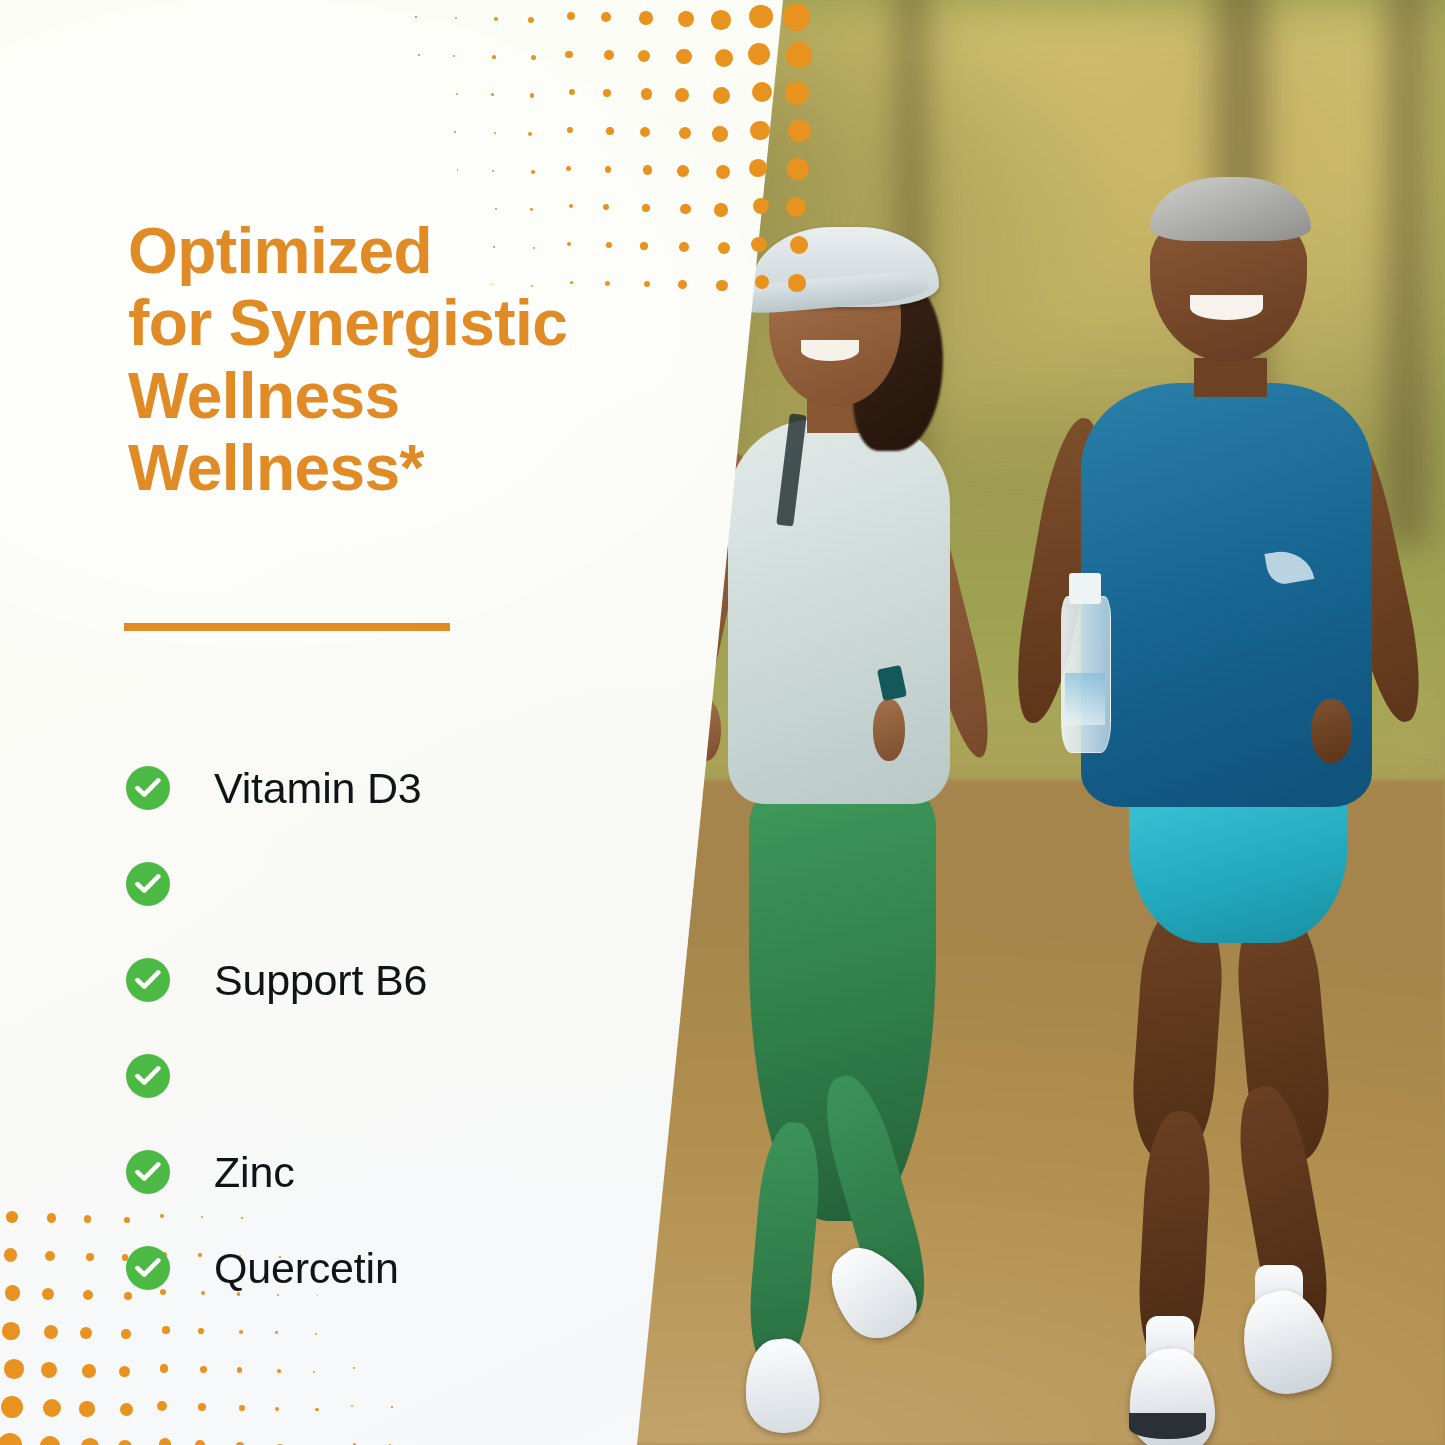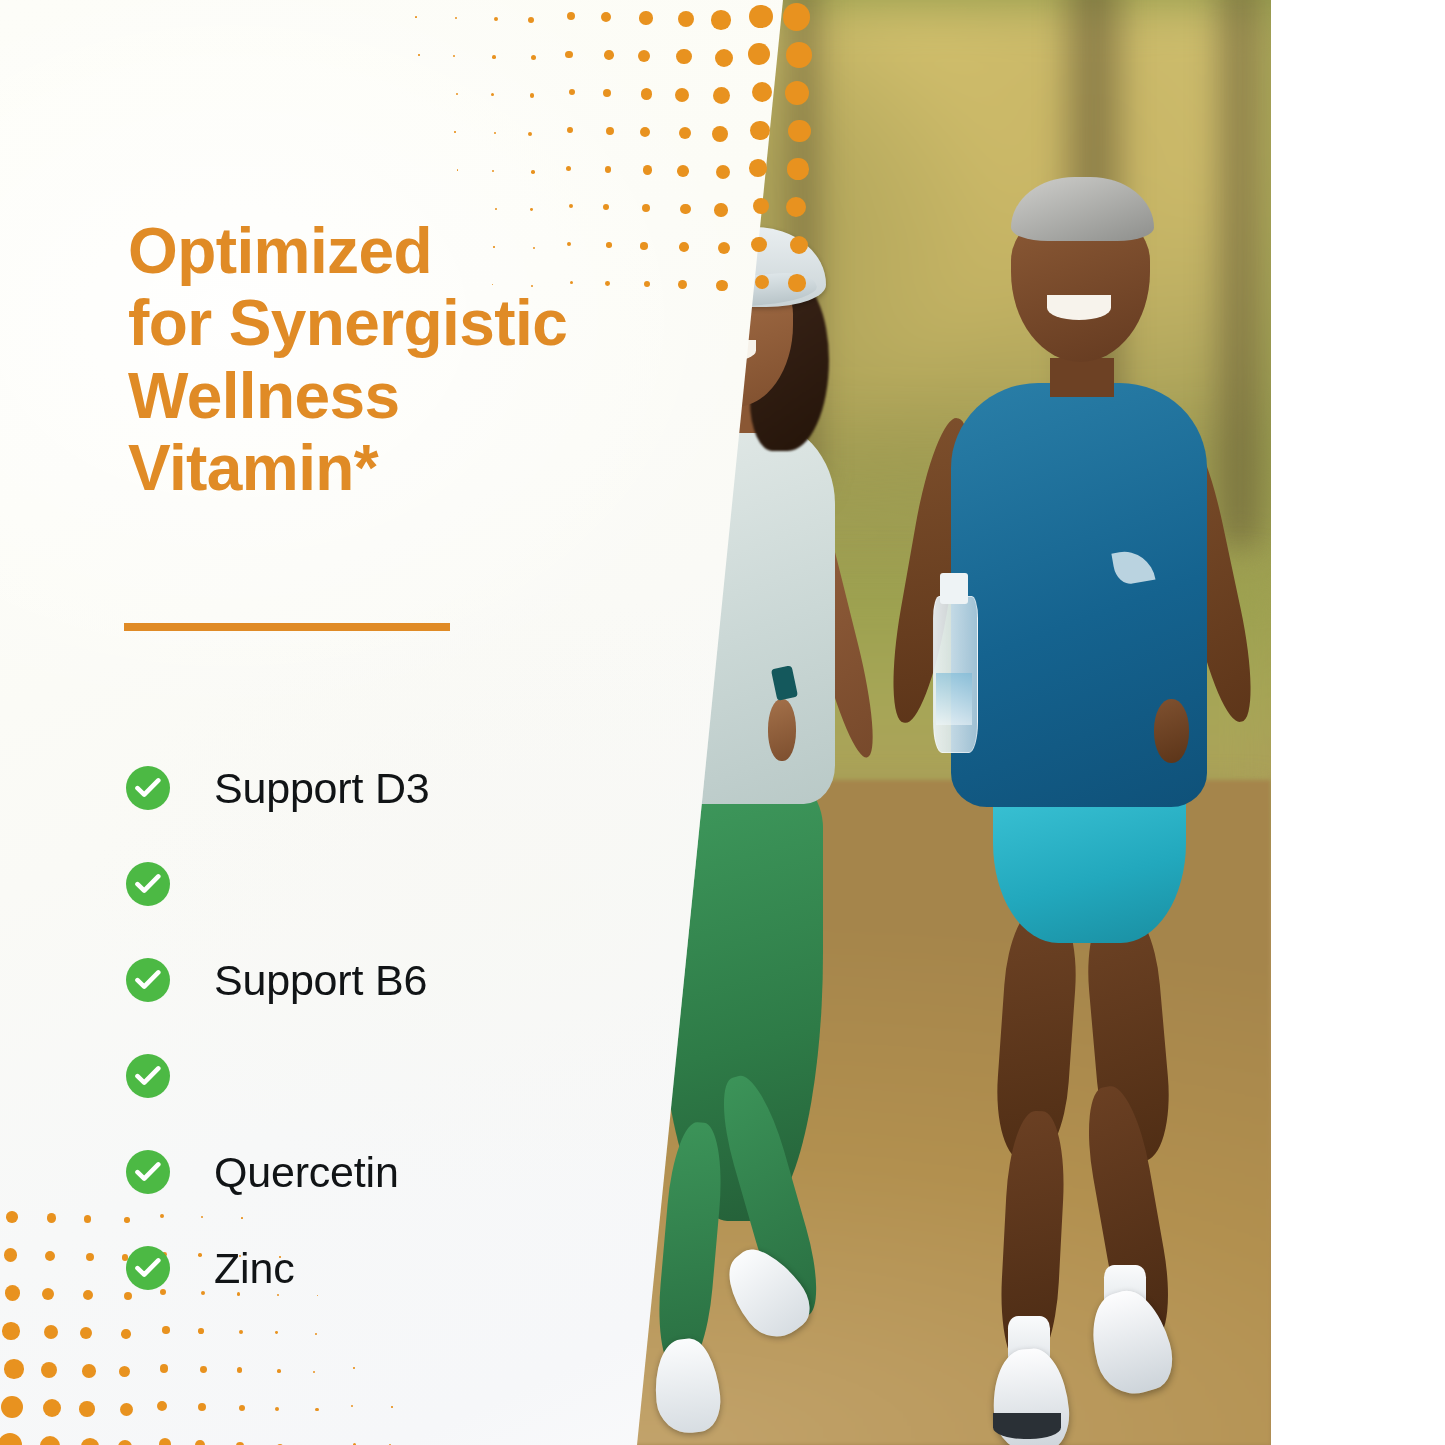--- a/index.html
+++ b/index.html
@@ -2,21 +2,21 @@
 <html><head>
 <meta charset="utf-8">
 <style>
   html,body{margin:0;padding:0;}
   body{
     width:1445px;height:1445px;overflow:hidden;
     font-family:"Liberation Sans", sans-serif;
     background:#ffffff;
   }
   #stage{
-    position:relative;width:1271px;height:1445px;overflow:hidden;
+    position:relative;width:1445px;height:1445px;overflow:hidden;
   }
 
   
   .photo-panel{
     position:absolute;inset:0;
     background:
       
       linear-gradient(to bottom,
         rgba(0,0,0,0) 0%, rgba(0,0,0,0) 56%,
         #b99a62 62%, #b08f57 78%, #a98750 100%),
@@ -493,33 +493,33 @@
       <span class="dot" style="background: rgb(232, 146, 31); height: 7.73px; width: 7.73px; left: 262.13px; top: 224.13px;"></span>
       <span class="dot" style="background: rgb(232, 146, 31); height: 5.9px; width: 5.9px; left: 302.85px; top: 225.95px;"></span>
       <span class="dot" style="background: rgb(232, 146, 31); height: 3px; width: 3px; left: 379.4px; top: 224.7px;"></span>
       <span class="dot" style="background: rgb(232, 146, 31); height: 1.93px; width: 1.93px; left: 415.23px; top: 226.13px;"></span>
     </div>
 
   <h1 class="headline">
     <span class="ln">Optimized</span>
     <span class="ln">for Synergistic</span>
     <span class="ln">Wellness</span>
-    <span class="ln">Vitamin*</span>
+    <span class="ln">Wellness*</span>
   </h1>
 
   <div class="divider"></div>
 
   <ul class="checklist" id="checklist" style="list-style:none;margin:0;padding:0;">
       <li class="check-item">
         <span class="check-circle" style="background: rgb(76, 185, 68);">
           <svg width="26" height="22" viewBox="0 0 26 22">
             <path d="M2.5 11.2 L9.2 17.6 L23.3 3.4" fill="none" stroke="#ffffff" stroke-width="4.6" stroke-linecap="round" stroke-linejoin="round"></path>
           </svg>
         </span>
-        <span class="check-label">Support D3</span>
+        <span class="check-label">Vitamin D3</span>
       </li>
       <li class="check-item">
         <span class="check-circle" style="background: rgb(76, 185, 68);">
           <svg width="26" height="22" viewBox="0 0 26 22">
             <path d="M2.5 11.2 L9.2 17.6 L23.3 3.4" fill="none" stroke="#ffffff" stroke-width="4.6" stroke-linecap="round" stroke-linejoin="round"></path>
           </svg>
         </span>
       </li>
       <li class="check-item">
         <span class="check-circle" style="background: rgb(76, 185, 68);">
@@ -535,25 +535,25 @@
             <path d="M2.5 11.2 L9.2 17.6 L23.3 3.4" fill="none" stroke="#ffffff" stroke-width="4.6" stroke-linecap="round" stroke-linejoin="round"></path>
           </svg>
         </span>
       </li>
       <li class="check-item">
         <span class="check-circle" style="background: rgb(76, 185, 68);">
           <svg width="26" height="22" viewBox="0 0 26 22">
             <path d="M2.5 11.2 L9.2 17.6 L23.3 3.4" fill="none" stroke="#ffffff" stroke-width="4.6" stroke-linecap="round" stroke-linejoin="round"></path>
           </svg>
         </span>
-        <span class="check-label">Quercetin</span>
+        <span class="check-label">Zinc</span>
       </li>
       <li class="check-item">
         <span class="check-circle" style="background: rgb(76, 185, 68);">
           <svg width="26" height="22" viewBox="0 0 26 22">
             <path d="M2.5 11.2 L9.2 17.6 L23.3 3.4" fill="none" stroke="#ffffff" stroke-width="4.6" stroke-linecap="round" stroke-linejoin="round"></path>
           </svg>
         </span>
-        <span class="check-label">Zinc</span>
+        <span class="check-label">Quercetin</span>
       </li>
     </ul>
 
 </div>
 
 </body></html>

